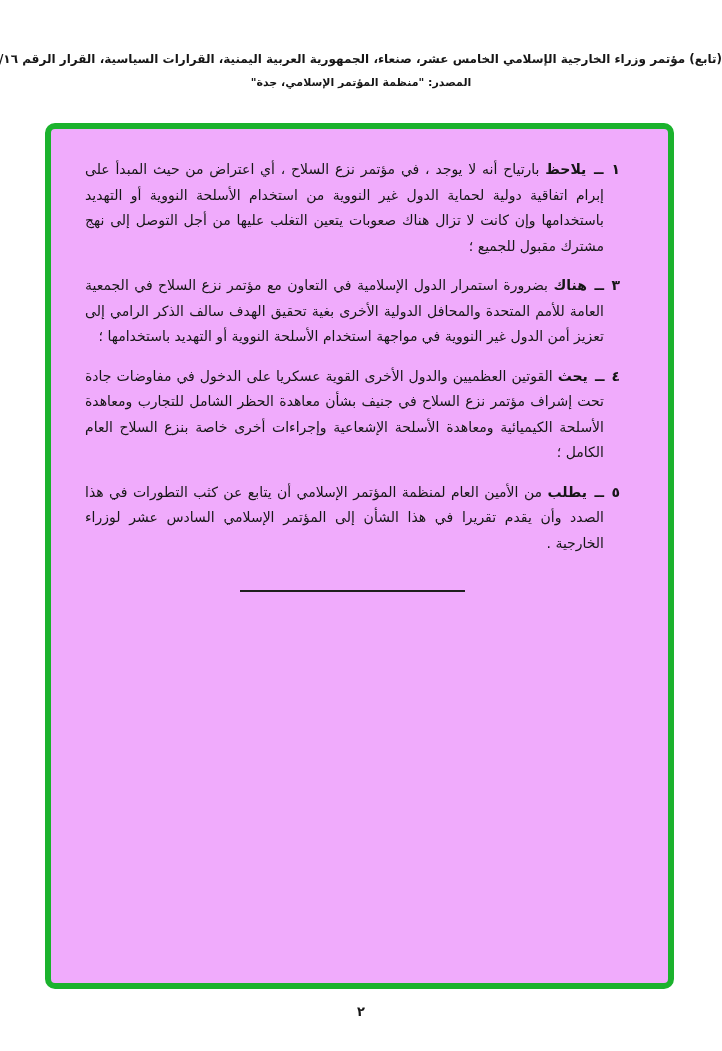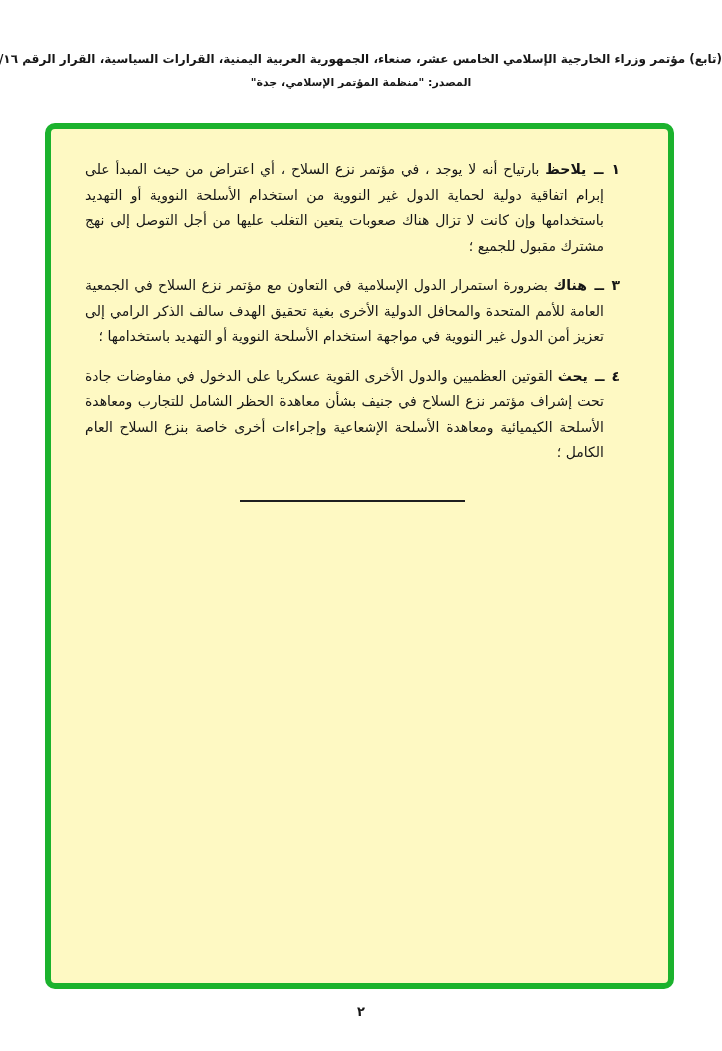--- a/index.html
+++ b/index.html
@@ -36,21 +36,21 @@
   }
   .green-box {
     position: absolute;
     left: 45px;
     top: 123px;
     width: 629px;
     height: 866px;
     box-sizing: border-box;
     border: 6px solid #1bb22d;
     border-radius: 10px;
-    background: #fef9c3;
+    background: #f0abfc;
   }
   .content {
     direction: rtl;
     padding: 28px 48px 0 34px;
   }
   .clause {
     font-size: 14px;
     line-height: 25.5px;
     text-align: justify;
     margin: 0 0 14px 0;
@@ -108,18 +108,24 @@
       <span class="txt">بضرورة استمرار الدول الإسلامية في التعاون مع مؤتمر نزع السلاح في الجمعية العامة للأمم المتحدة والمحافل الدولية الأخرى بغية تحقيق الهدف سالف الذكر الرامي إلى تعزيز أمن الدول غير النووية في مواجهة استخدام الأسلحة النووية أو التهديد باستخدامها ؛</span>
     </p>
 
     <p class="clause">
       <span class="num">٤</span>
       <span class="dash">ــ</span>
       <span class="lead">يحث</span>
       <span class="txt">القوتين العظميين والدول الأخرى القوية عسكريا على الدخول في مفاوضات جادة تحت إشراف مؤتمر نزع السلاح في جنيف بشأن معاهدة الحظر الشامل للتجارب ومعاهدة الأسلحة الكيميائية ومعاهدة الأسلحة الإشعاعية وإجراءات أخرى خاصة بنزع السلاح العام الكامل ؛</span>
     </p>
 
+    <p class="clause">
+      <span class="num">٥</span>
+      <span class="dash">ــ</span>
+      <span class="lead">يطلب</span>
+      <span class="txt">من الأمين العام لمنظمة المؤتمر الإسلامي أن يتابع عن كثب التطورات في هذا الصدد وأن يقدم تقريرا في هذا الشأن إلى المؤتمر الإسلامي السادس عشر لوزراء الخارجية .</span>
+    </p>
 
     <div class="divider"></div>
   </div>
 </div>
 
 <div class="page-number">٢</div>
 
 </body></html>

